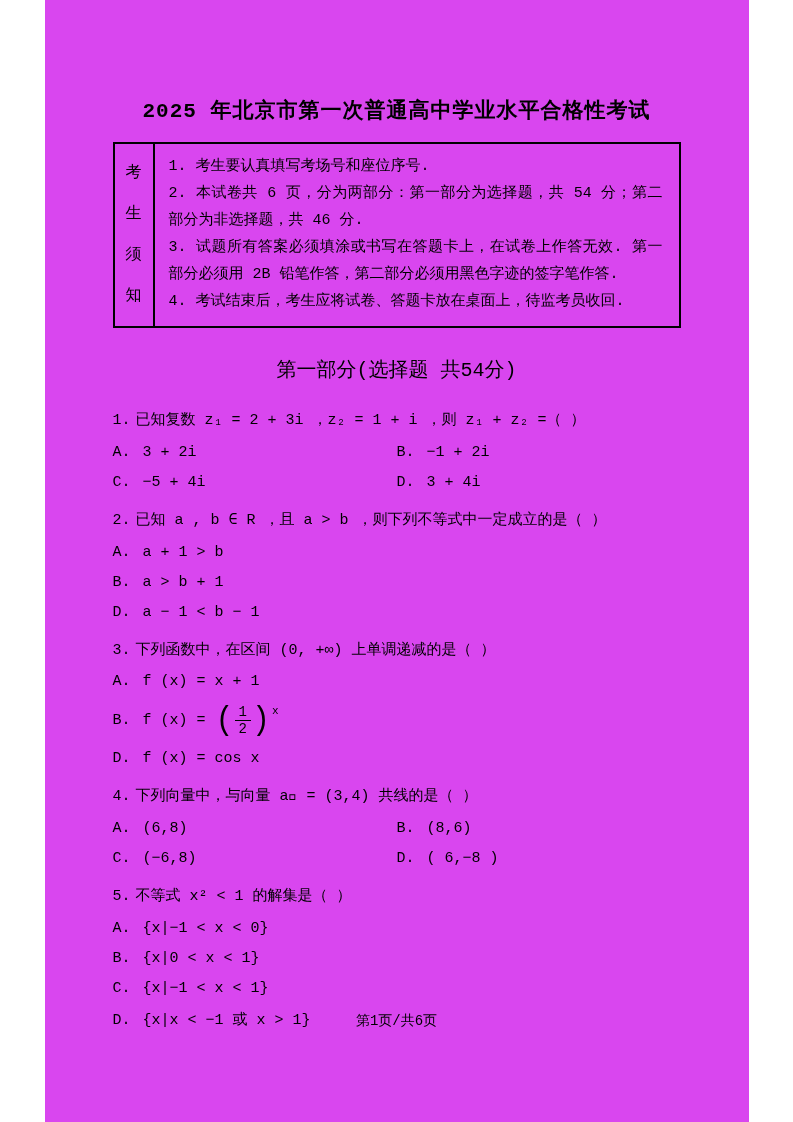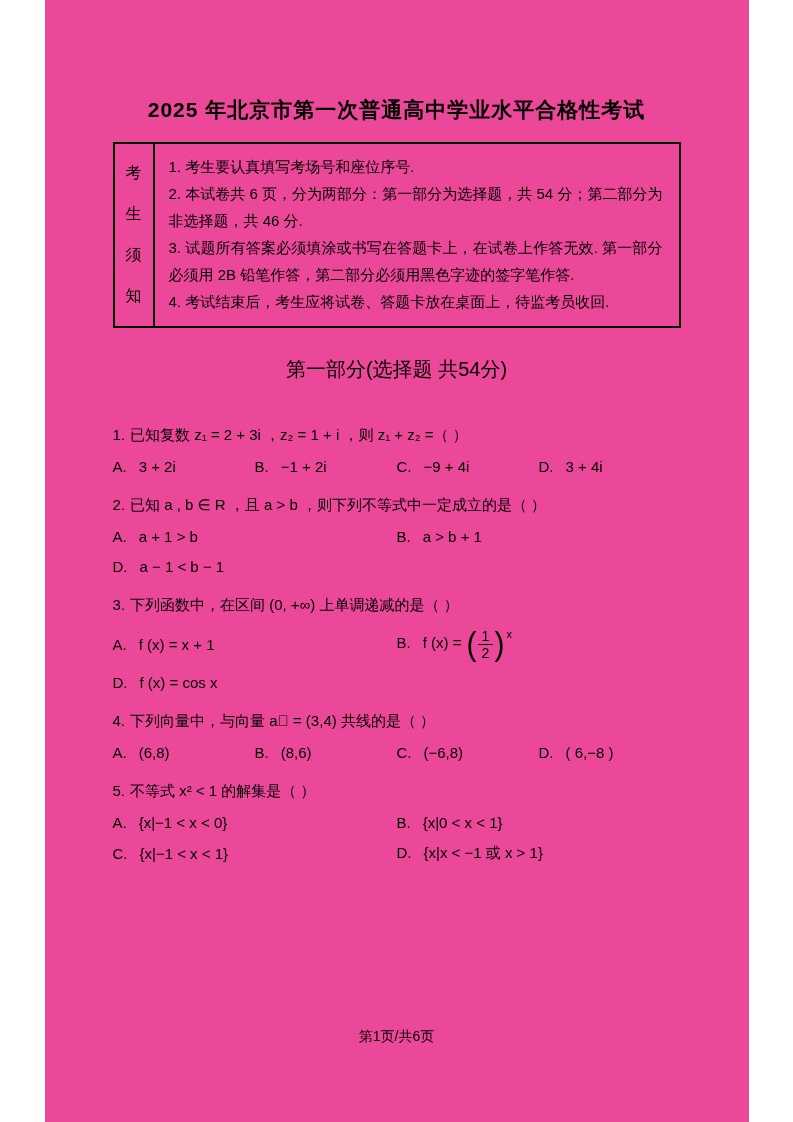--- a/index.html
+++ b/index.html
@@ -2,23 +2,23 @@
 <html><head>
 <meta charset="utf-8">
 <style>
   * { margin: 0; padding: 0; box-sizing: border-box; }
   html, body { background: #ffffff; }
   .page {
     position: relative;
     width: 704px;
     height: 1122px;
     margin: 0 auto;
-    background: #ec4899;
+    background: #d946ef;
     color: #000000;
-    font-family: Liberation Sans, sans-serif;
+    font-family: Liberation Mono, monospace;
     font-size: 15px;
     overflow: hidden;
   }
   .content { padding: 96px 68px 0 68px; }
 
   .title {
     text-align: center;
     font-size: 21px;
     font-weight: 700;
     letter-spacing: 1px;
@@ -63,32 +63,32 @@
     font-size: 20px;
   }
   .instructions {
     margin-top: 14px;
     font-size: 15.5px;
     line-height: 1.85;
     text-align: justify;
   }
 
   .question { margin-top: 18px; }
-  .question.first { margin-top: 40px; }
+  .question.first { margin-top: 26px; }
   .q-stem { font-size: 15px; line-height: 1.65; }
   .q-num { margin-right: 5px; }
 
   .options {
     display: grid;
     margin-top: 10px;
     row-gap: 13px;
     align-items: center;
   }
-  .options.cols-4 { grid-template-columns: repeat(4, 1fr); }
-  .options.cols-2 { grid-template-columns: repeat(2, 1fr); }
+  .options.cols-4 { grid-template-columns: repeat(2, 1fr); }
+  .options.cols-2 { grid-template-columns: repeat(1, 1fr); }
   .option { font-size: 15px; white-space: nowrap; }
   .opt-label { display: inline-block; margin-right: 12px; }
 
   
   .mexpr { display: inline-block; }
   .bigp {
     display: inline-block;
     font-size: 30px;
     font-weight: 400;
     vertical-align: middle;
@@ -108,21 +108,21 @@
     font-size: 11px;
     position: relative;
     top: -0.95em;
     margin-left: 1px;
   }
 
   .footer {
     position: absolute;
     left: 0;
     right: 0;
-    bottom: 76px;
+    bottom: 92px;
     text-align: center;
     font-size: 14px;
   }
 </style>
 </head>
 <body>
 
 <div class="page">
   <div class="content">
 
@@ -140,21 +140,21 @@
       </div>
     </div>
 
     <div class="section-heading">第一部分(选择题 共54分)</div>
 
     <div class="question first">
       <p class="q-stem"><span class="q-num">1.</span><span>已知复数 z₁ = 2 + 3i ，z₂ = 1 + i ，则 z₁ + z₂ =（ ）</span></p>
       <div class="options cols-4">
         <div class="option"><span class="opt-label">A.</span><span class="opt-text">3 + 2i</span></div>
         <div class="option"><span class="opt-label">B.</span><span class="opt-text">−1 + 2i</span></div>
-        <div class="option"><span class="opt-label">C.</span><span class="opt-text">−9 + 4i</span></div>
+        <div class="option"><span class="opt-label">C.</span><span class="opt-text">−5 + 4i</span></div>
         <div class="option"><span class="opt-label">D.</span><span class="opt-text">3 + 4i</span></div>
       </div>
     </div>
 
     <div class="question">
       <p class="q-stem"><span class="q-num">2.</span><span>已知 a , b ∈ R ，且 a &gt; b ，则下列不等式中一定成立的是（ ）</span></p>
       <div class="options cols-2">
         <div class="option"><span class="opt-label">A.</span><span class="opt-text">a + 1 &gt; b</span></div>
         <div class="option"><span class="opt-label">B.</span><span class="opt-text">a &gt; b + 1</span></div>
         <div class="option"><span class="opt-label">D.</span><span class="opt-text">a − 1 &lt; b − 1</span></div>

